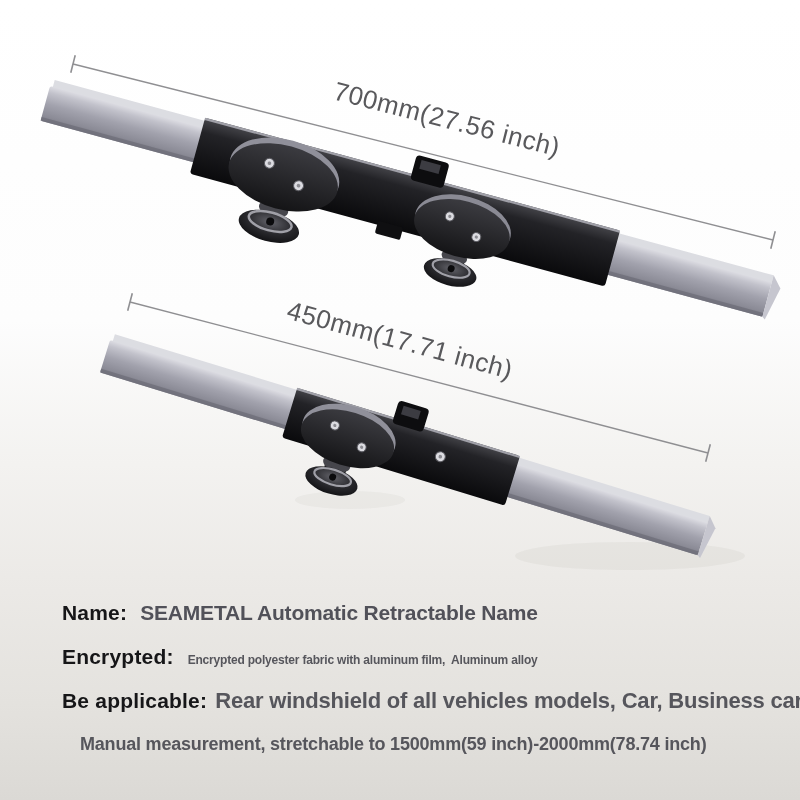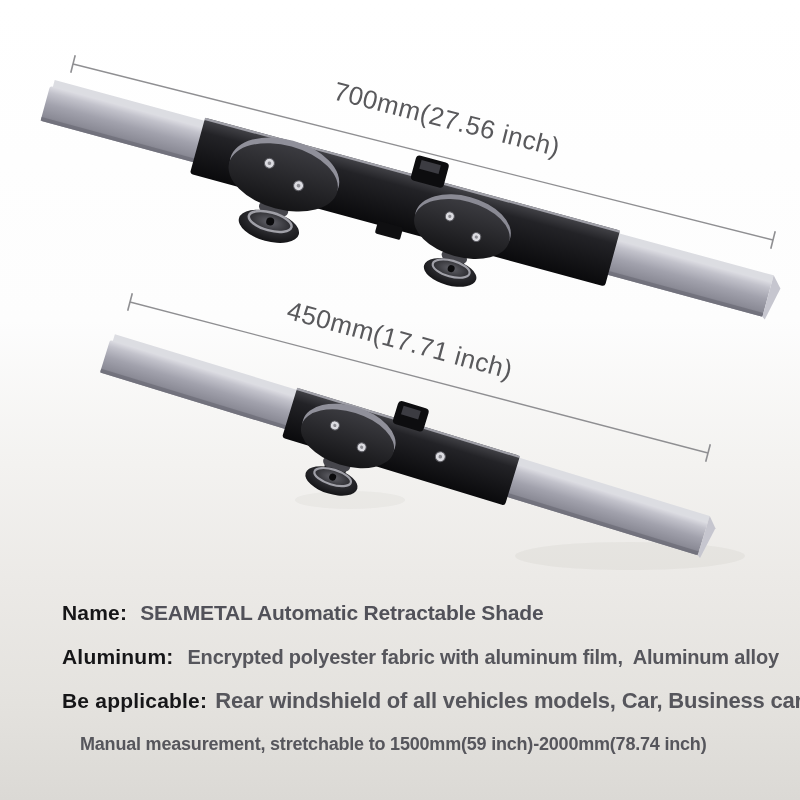--- a/index.html
+++ b/index.html
@@ -45,21 +45,21 @@
     letter-spacing: 0.2px;
   }
   .spec-row .value {
     font-weight: bold;
     color: #56565c;
     letter-spacing: -0.2px;
   }
   .row-name  { top: 601px; }
   .row-name .value { font-size: 21px; margin-left: 13px; color: #515159; }
   .row-material { top: 645px; }
-  .row-material .value { font-size: 20px; margin-left: 14px; }
+  .row-material .value { font-size: 12px; margin-left: 14px; }
   .row-applicable { top: 688px; }
   .row-applicable .value { font-size: 22px; margin-left: 8px; }
   .row-note { top: 734px; left: 72px; margin-left: 8px; }
   .row-note .value { font-size: 18px; }
 </style>
 </head>
 <body>
 
 <div class="stage">
 
@@ -176,24 +176,24 @@
       <rect x="294" y="-27" width="32" height="24" rx="4" fill="#0d0d0f"></rect>
       <rect x="300" y="-23" width="18" height="9" fill="#3c3c42"></rect>
       <circle cx="350" cy="15" r="5" fill="#dcdce1" stroke="#5a5a60" stroke-width="1"></circle>
       <circle cx="350" cy="15" r="1.8" fill="#8a8a90"></circle>
     </g>
   </svg>
 
   <div class="specs">
     <div class="spec-row row-name">
       <span class="label">Name:</span>
-      <span class="value">SEAMETAL Automatic Retractable Shade</span>
+      <span class="value">SEAMETAL Automatic Retractable Name</span>
     </div>
     <div class="spec-row row-material">
-      <span class="label">Aluminum:</span>
+      <span class="label">Encrypted:</span>
       <span class="value">Encrypted polyester fabric with aluminum film,  Aluminum alloy</span>
     </div>
     <div class="spec-row row-applicable">
       <span class="label">Be applicable:</span>
       <span class="value">Rear windshield of all vehicles models, Car, Business car</span>
     </div>
     <div class="spec-row row-note">
       <span class="value">Manual measurement, stretchable to 1500mm(59 inch)-2000mm(78.74 inch)</span>
     </div>
   </div>

